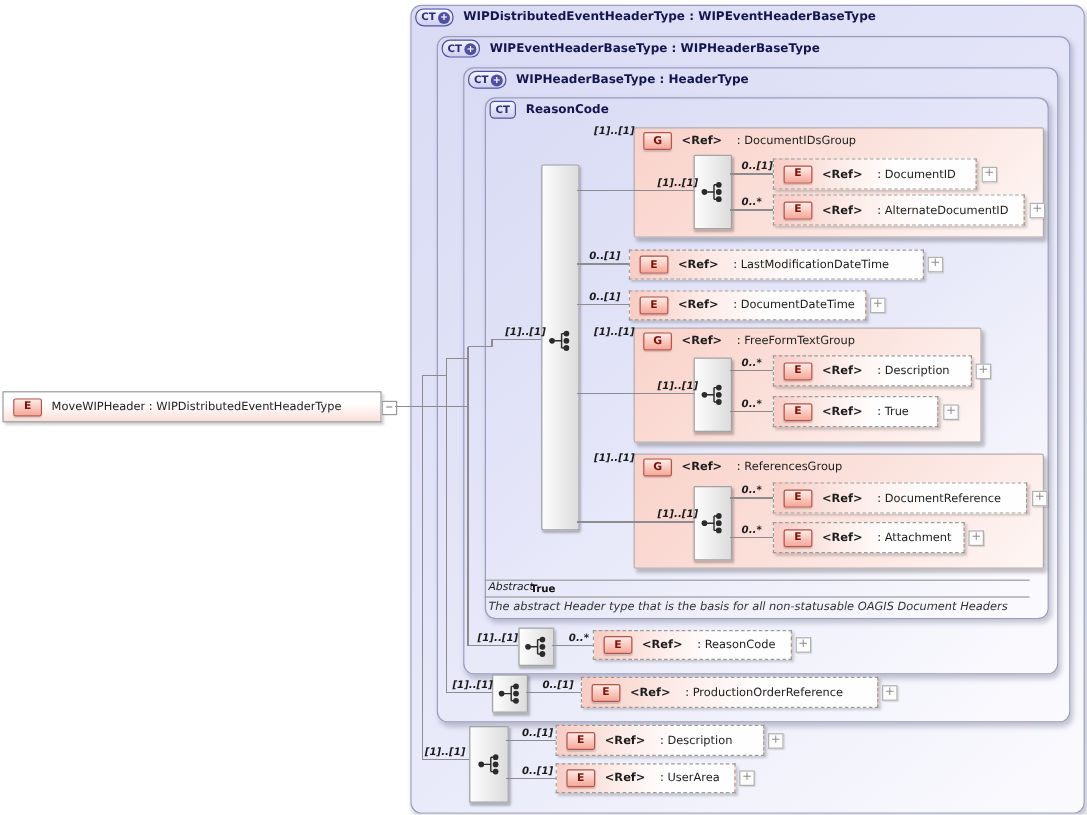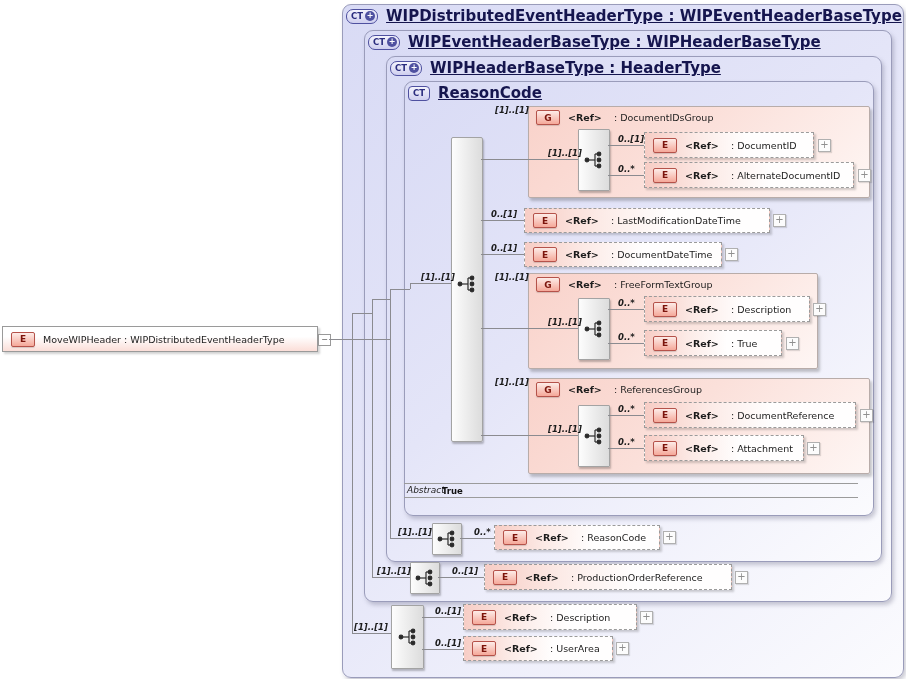--- a/index.html
+++ b/index.html
@@ -4,21 +4,21 @@
 <style>
   html,body{margin:0;padding:0;background:#fff;}
   .canvas{position:relative;width:906px;height:679px;background:#ffffff;
           font-family:"DejaVu Sans","Liberation Sans",sans-serif;overflow:hidden;}
 
   
   .ctbox{position:absolute;border:1px solid #9a9cba;border-radius:9px;
          background:linear-gradient(140deg,#d9dbf5 0%,#e4e5f8 45%,#fbfbfe 100%);
          box-shadow:2px 3px 4px rgba(100,100,130,.35);z-index:1;}
   .cttitle{position:absolute;display:flex;align-items:center;gap:8px;z-index:6;}
-  .cttext{font-weight:bold;font-size:15px;color:#15154e;white-space:nowrap;text-decoration:underline;}
+  .cttext{font-weight:bold;font-size:10px;color:#15154e;white-space:nowrap;}
   .ctbadge{display:inline-flex;align-items:center;height:13px;padding:0 2px 0 4px;
            border:1.2px solid #4f51a0;border-radius:7px;
            background:linear-gradient(180deg,#f4f4fd,#cfcfef);
            color:#2a2c7e;font-size:8.5px;font-weight:bold;}
   .pluscircle{width:10px;height:10px;border-radius:50%;background:#4f51a0;color:#fff;
               font-size:8px;line-height:10px;text-align:center;font-weight:bold;margin-left:2px;}
 
   
   .bar{position:absolute;border:1px solid #a3a3a3;border-radius:2px;
        background:linear-gradient(90deg,#fdfdfd,#dcdcdc);
@@ -103,20 +103,21 @@
     <span class="ctbadge" style="border-radius:4px;padding:0 4px;">
         <span>CT</span>
       </span>
     <span class="cttext">ReasonCode</span>
   </div>
 
   <div class="rule" style="left:404px;top:483px;width:454px;"></div>
   <span class="abstract-label" style="left:407px;top:485px;">Abstract</span>
   <span class="abstract-value" style="left:442px;top:486px;">True</span>
   <div class="rule" style="left:404px;top:497px;width:454px;"></div>
+  <span class="note-text" style="left:407px;top:500px;">The abstract Header type that is the basis for all non-statusable OAGIS Document Headers</span>
 
   <div class="gbox" style="left:528px;top:106px;width:340px;height:90px;"></div>
   <div class="gbox" style="left:528px;top:273px;width:288px;height:94px;"></div>
   <div class="gbox" style="left:528px;top:378px;width:340px;height:94px;"></div>
 
   <div class="gtitle" style="left:536px;top:110px;">
     <span class="rbadge">G</span>
     <span class="ref">&lt;Ref&gt;</span>
     <span class="ename">: DocumentIDsGroup</span>
   </div>

